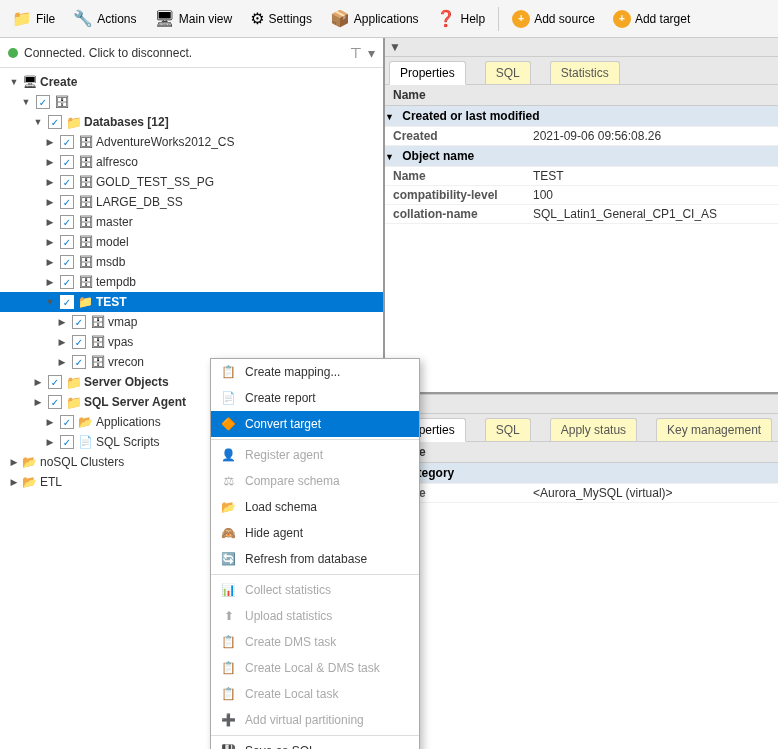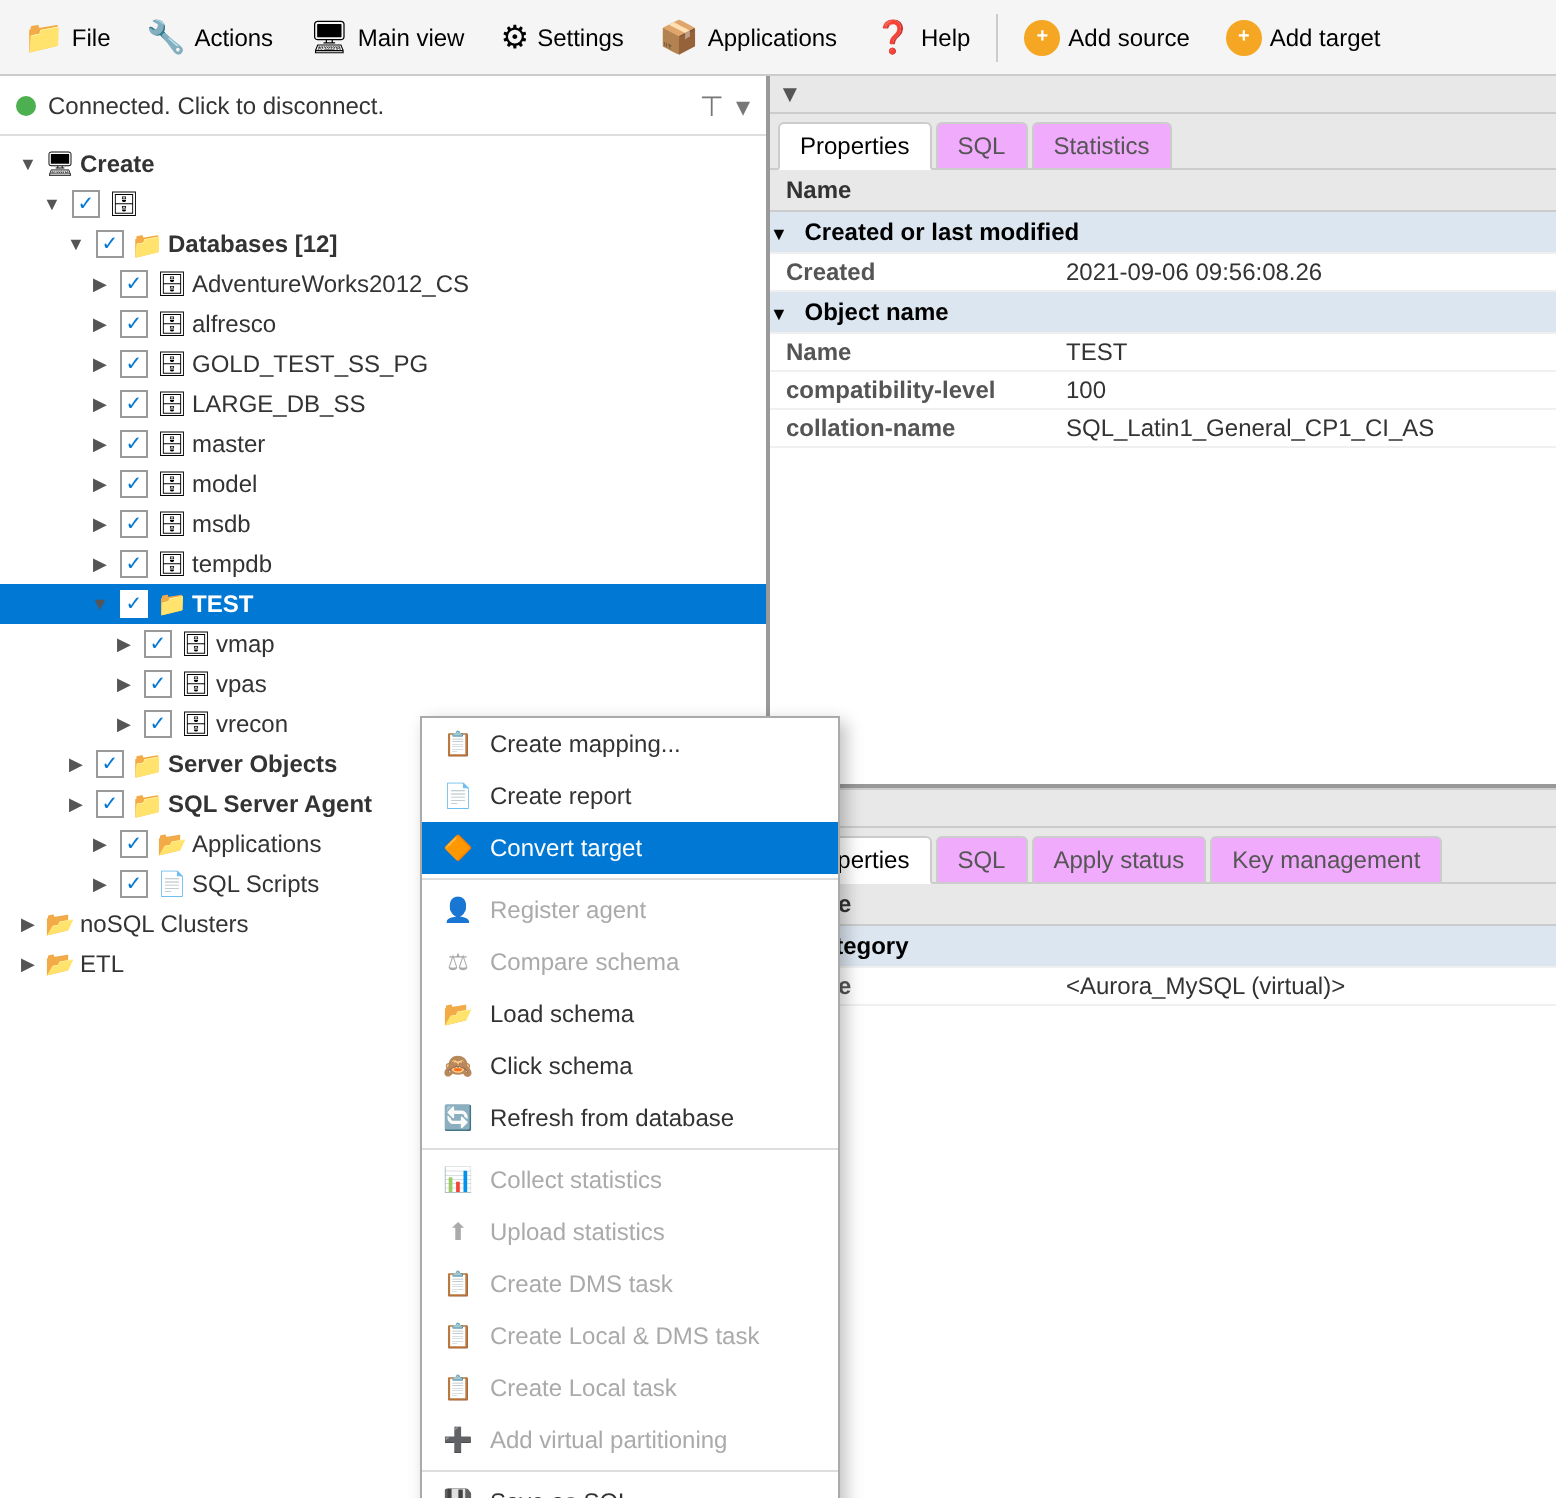--- a/index.html
+++ b/index.html
@@ -141,28 +141,28 @@
       flex-direction: column;
     }
 
     
     .tab-bar {
       display: flex;
       background: #e8e8e8;
       border-bottom: 1px solid #ccc;
       align-items: flex-end;
       padding: 4px 4px 0;
-      gap: 2px;
+      gap: 19px;
     }
     .tab {
       padding: 4px 10px;
       cursor: pointer;
       border: 1px solid #ccc;
       border-bottom: none;
-      background: #f0abfc;
+      background: #fef9c3;
       border-radius: 3px 3px 0 0;
       font-size: 12px;
       color: #555;
     }
     .tab.active {
       background: #fff;
       border-bottom: 1px solid #fff;
       color: #000;
       margin-bottom: -1px;
     }
@@ -434,21 +434,21 @@
       <div class="ctx-item disabled">
         <span class="ctx-icon">⚖</span>
         <span>Compare schema</span>
       </div>
       <div class="ctx-item">
         <span class="ctx-icon">📂</span>
         <span>Load schema</span>
       </div>
       <div class="ctx-item">
         <span class="ctx-icon">🙈</span>
-        <span>Click schema</span>
+        <span>Hide agent</span>
       </div>
       <div class="ctx-item">
         <span class="ctx-icon">🔄</span>
         <span>Refresh from database</span>
       </div>
       <div class="ctx-sep"></div>
       <div class="ctx-item disabled">
         <span class="ctx-icon">📊</span>
         <span>Collect statistics</span>
       </div>

